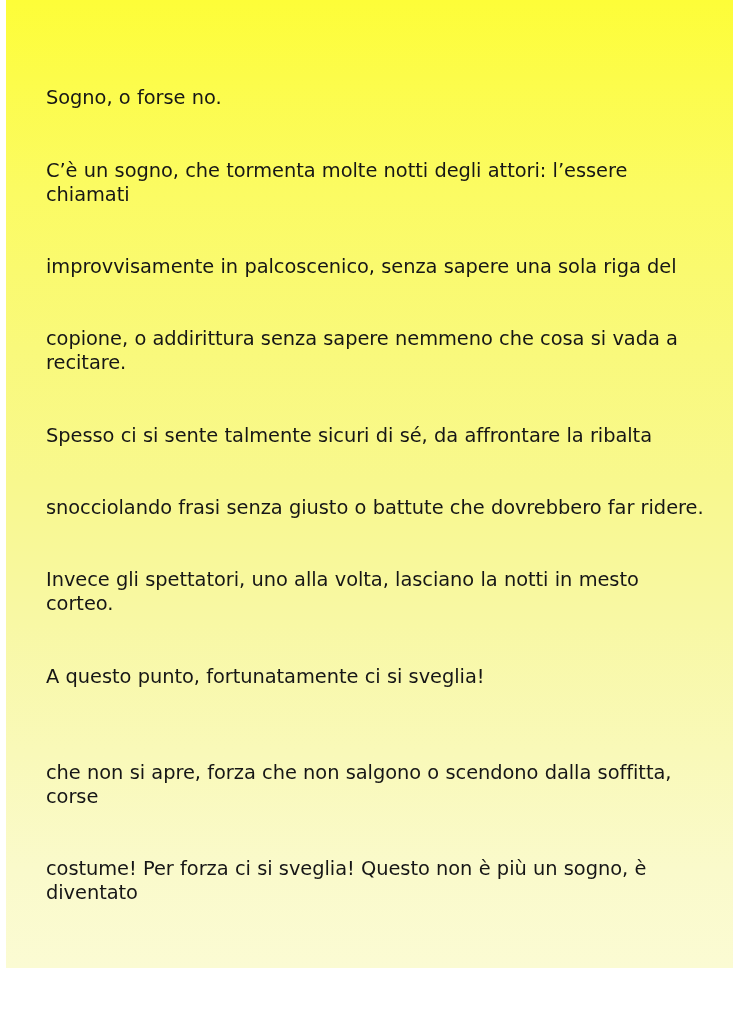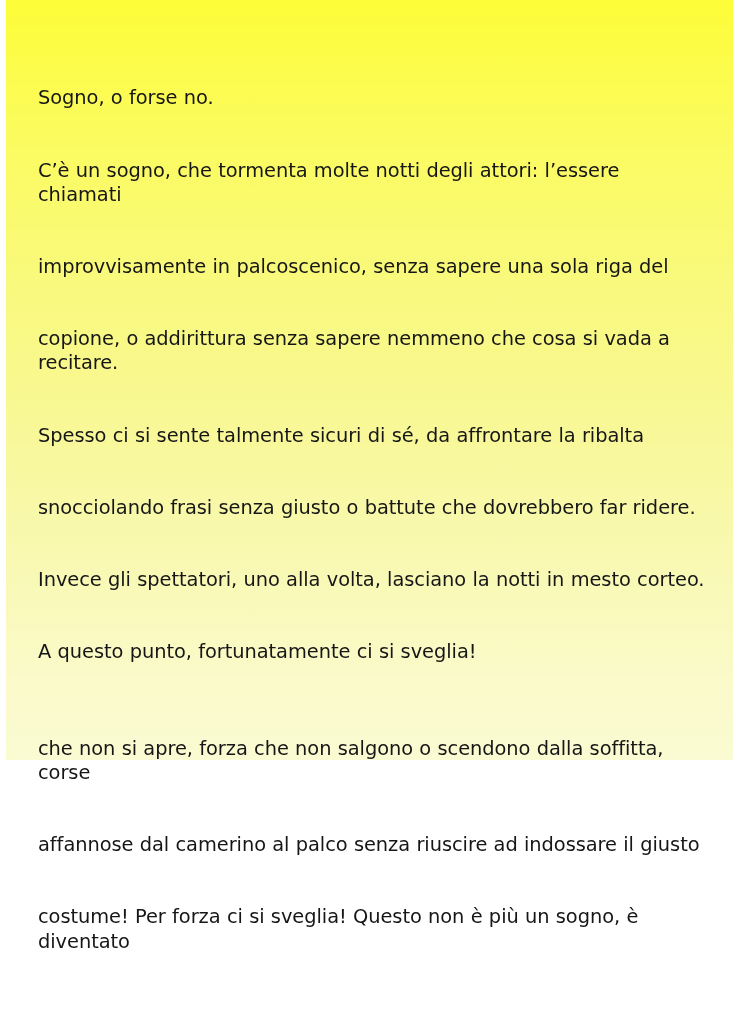--- a/index.html
+++ b/index.html
@@ -13,22 +13,22 @@
     background: #ffffff;
     font-family: "DejaVu Sans", sans-serif;
     overflow: hidden;
   }
 
   
   #page {
     position: relative;
     box-sizing: border-box;
     width: 739px;
-    height: 760px;
-    padding: 14px 26px 10px 32px;
+    height: 968px;
+    padding: 14px 26px 10px 40px;
     background-image: linear-gradient(
         to bottom,
         #fdfd38 0%,
         #fcfc4a 8%,
         #fbfb63 20%,
         #f9f97b 36%,
         #f8f88e 50%,
         #f8f8a4 64%,
         #f9f9b9 78%,
         #fafacb 90%,
@@ -62,21 +62,20 @@
     <span class="line">Sogno, o forse no.</span>
     <span class="line">C’è un sogno, che tormenta molte notti degli attori: l’essere chiamati</span>
     <span class="line">improvvisamente in palcoscenico, senza sapere una sola riga del</span>
     <span class="line">copione, o addirittura senza sapere nemmeno che cosa si vada a recitare.</span>
     <span class="line">Spesso ci si sente talmente sicuri di sé, da affrontare la ribalta</span>
     <span class="line">snocciolando frasi senza giusto o battute che dovrebbero far ridere.</span>
     <span class="line">Invece gli spettatori, uno alla volta, lasciano la notti in mesto corteo.</span>
     <span class="line">A questo punto, fortunatamente ci si sveglia!</span>
 
     <span class="line">che non si apre, forza che non salgono o scendono dalla soffitta, corse</span>
-    <span class="line">affannose dal camerino al palco senza riuscire ad indossare il giusto</span>
     <span class="line">costume! Per forza ci si sveglia! Questo non è più un sogno, è diventato</span>
     
 
     
     
     
     
     
     
     

